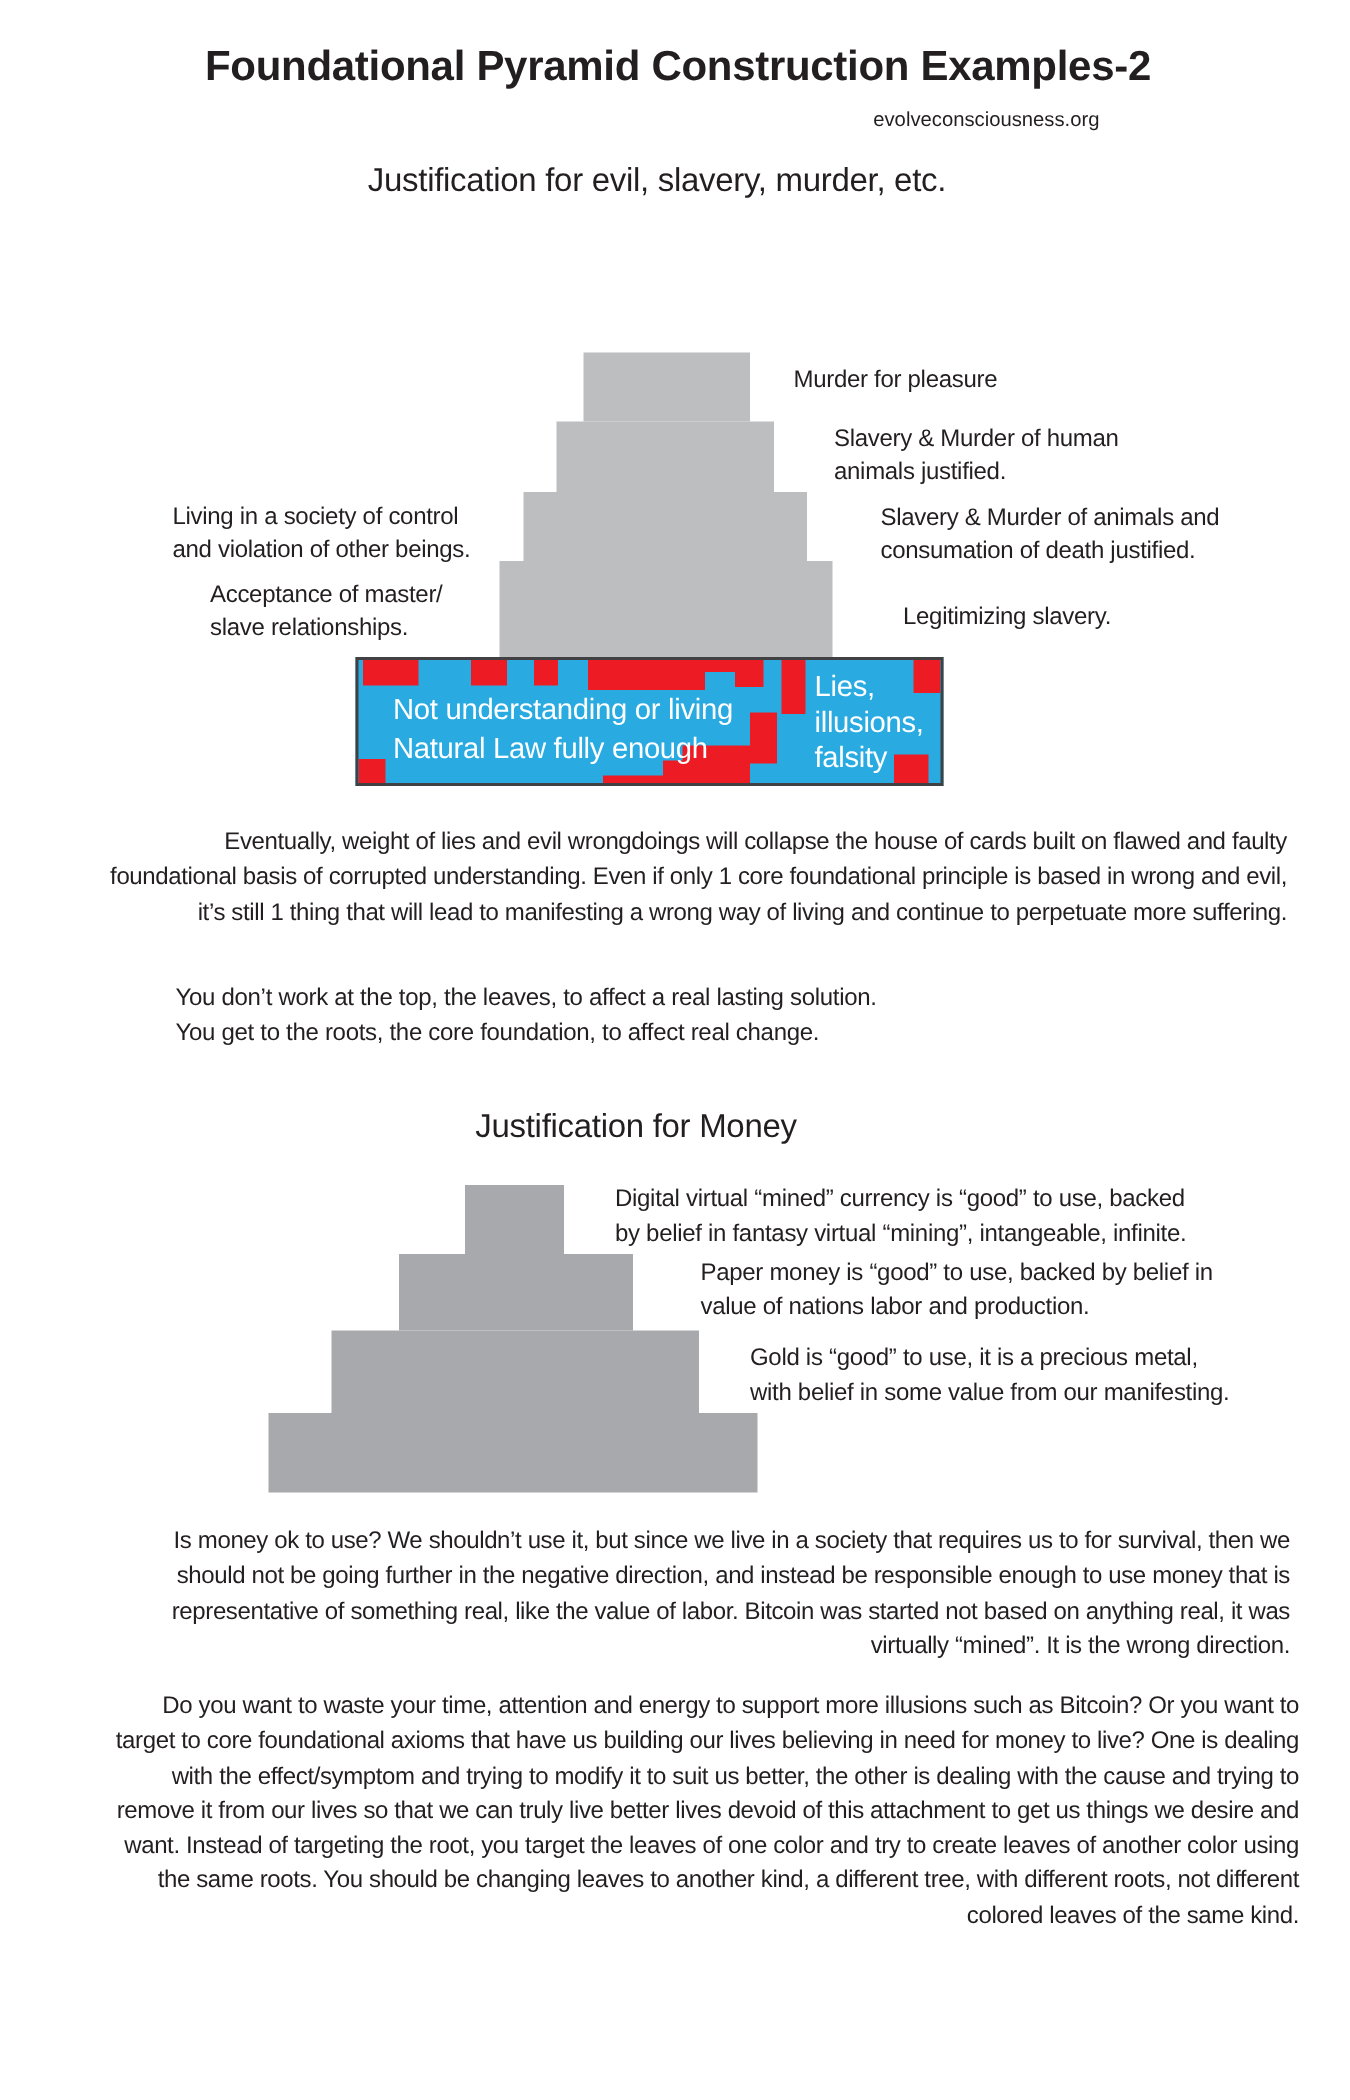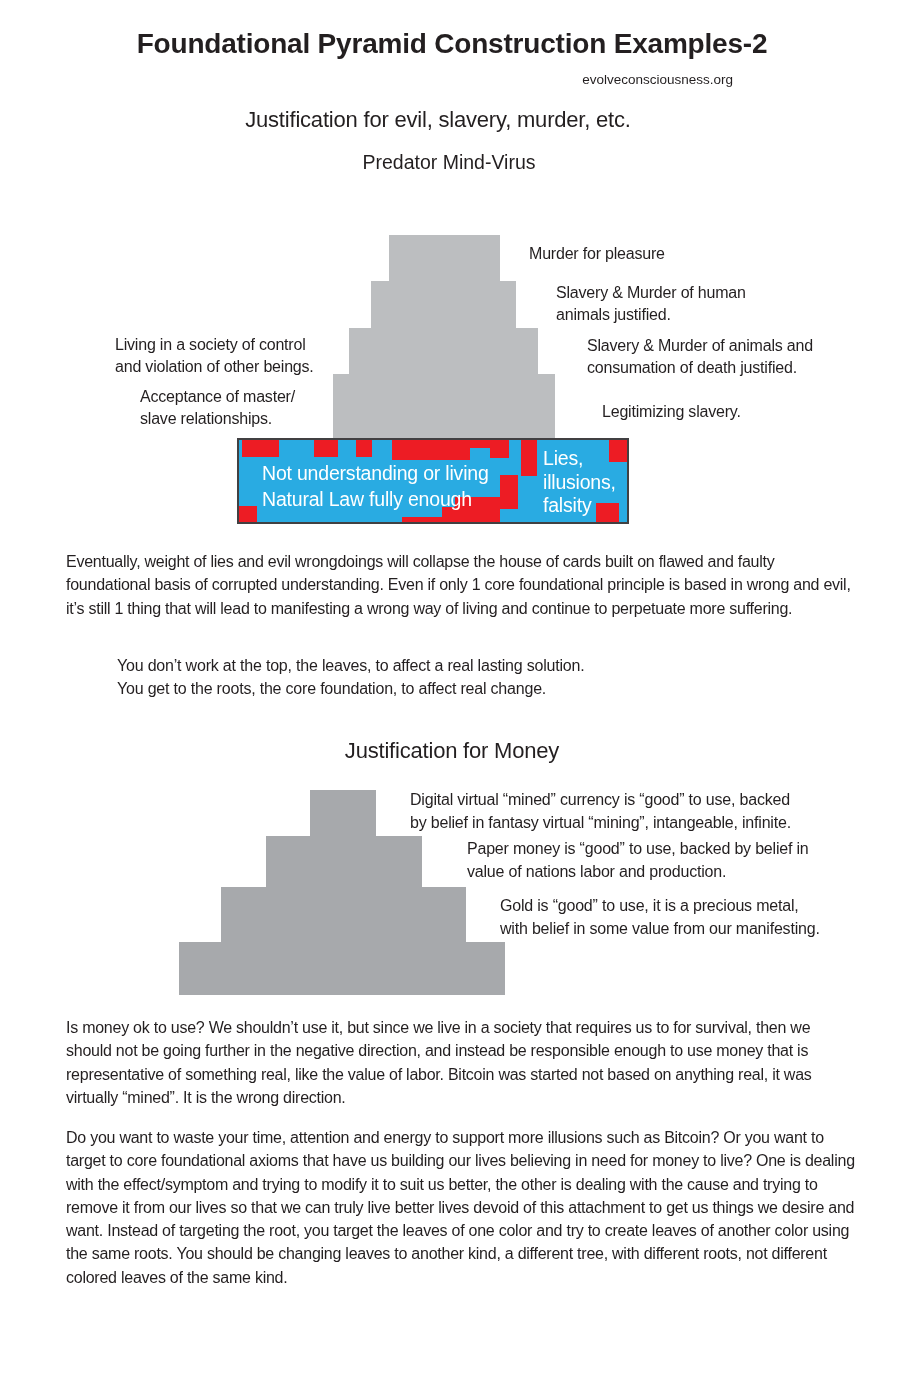--- a/index.html
+++ b/index.html
@@ -18,21 +18,21 @@
     font-size:28px;font-weight:600;letter-spacing:-0.2px;
   }
   .site-url{
     top:72px;right:167px;
     font-size:13.5px;
   }
   .h-section{
     font-size:22px;letter-spacing:-0.2px;
   }
   .h1{left:0;top:107px;width:876px;}
-  .h2{left:0;top:738px;width:848px;margin-left:28px;}
+  .h2{left:0;top:738px;width:848px;}
   .h-sub1{left:0;top:151px;width:898px;font-size:19.5px;}
   .h-sub2{left:0;top:185px;width:886px;font-size:16.5px;}
   .tier1{background:#BCBEC0;}
   .tier2{background:#A7A9AC;}
   .label{
     font-size:16px;line-height:21.5px;letter-spacing:-0.2px;
     white-space:pre-line;
   }
   .label2{line-height:22.5px;}
   .base{
@@ -43,36 +43,36 @@
   .rb{position:absolute;background:#ED1C24;}
   .base-text{
     position:absolute;color:#ffffff;white-space:pre-line;
     letter-spacing:-0.2px;
   }
   .base-left{left:23px;top:20px;font-size:19.5px;line-height:26px;}
   .base-right{left:304px;top:7px;font-size:19.5px;line-height:23.5px;}
   .para{
     font-size:16px;line-height:23.3px;letter-spacing:-0.25px;
     white-space:normal;
+    text-align:right;
   }
   .p1{left:66px;top:550px;width:792px;}
   .callout{left:117px;top:654px;width:720px;font-size:16px;line-height:23.3px;letter-spacing:-0.2px;white-space:pre-line;}
   .p2{left:66px;top:1016px;width:794px;}
   .p3{left:66px;top:1126px;width:800px;}
 </style>
 </head>
 <body>
 
 <div class="page">
 
   <div class="abs center page-title">Foundational Pyramid Construction Examples-2</div>
   <div class="abs site-url">evolveconsciousness.org</div>
 
   <div class="abs center h-section h1">Justification for evil, slavery, murder, etc.</div>
-  <div class="abs center h-sub1">Predator Mind-Virus</div>
 
   <div class="abs tier1" style="left:389px;top:235px;width:111px;height:46px;"></div>
   <div class="abs tier1" style="left:371px;top:281px;width:145px;height:47px;"></div>
   <div class="abs tier1" style="left:349px;top:328px;width:189px;height:46px;"></div>
   <div class="abs tier1" style="left:333px;top:374px;width:222px;height:64px;"></div>
 
   <div class="abs label" style="left:529px;top:243px;">Murder for pleasure</div>
   <div class="abs label" style="left:556px;top:282px;">Slavery &amp; Murder of human
 animals justified.</div>
   <div class="abs label" style="left:587px;top:335px;">Slavery &amp; Murder of animals and

